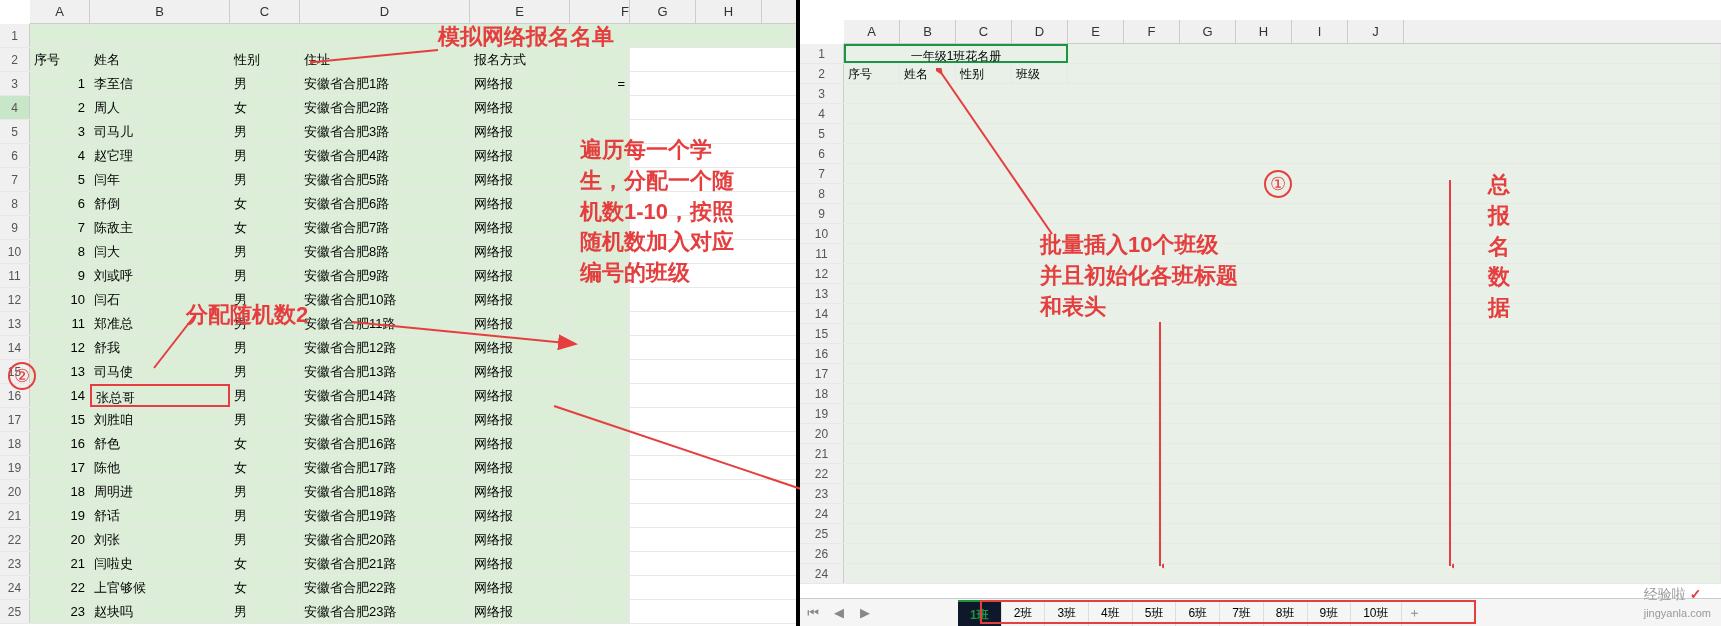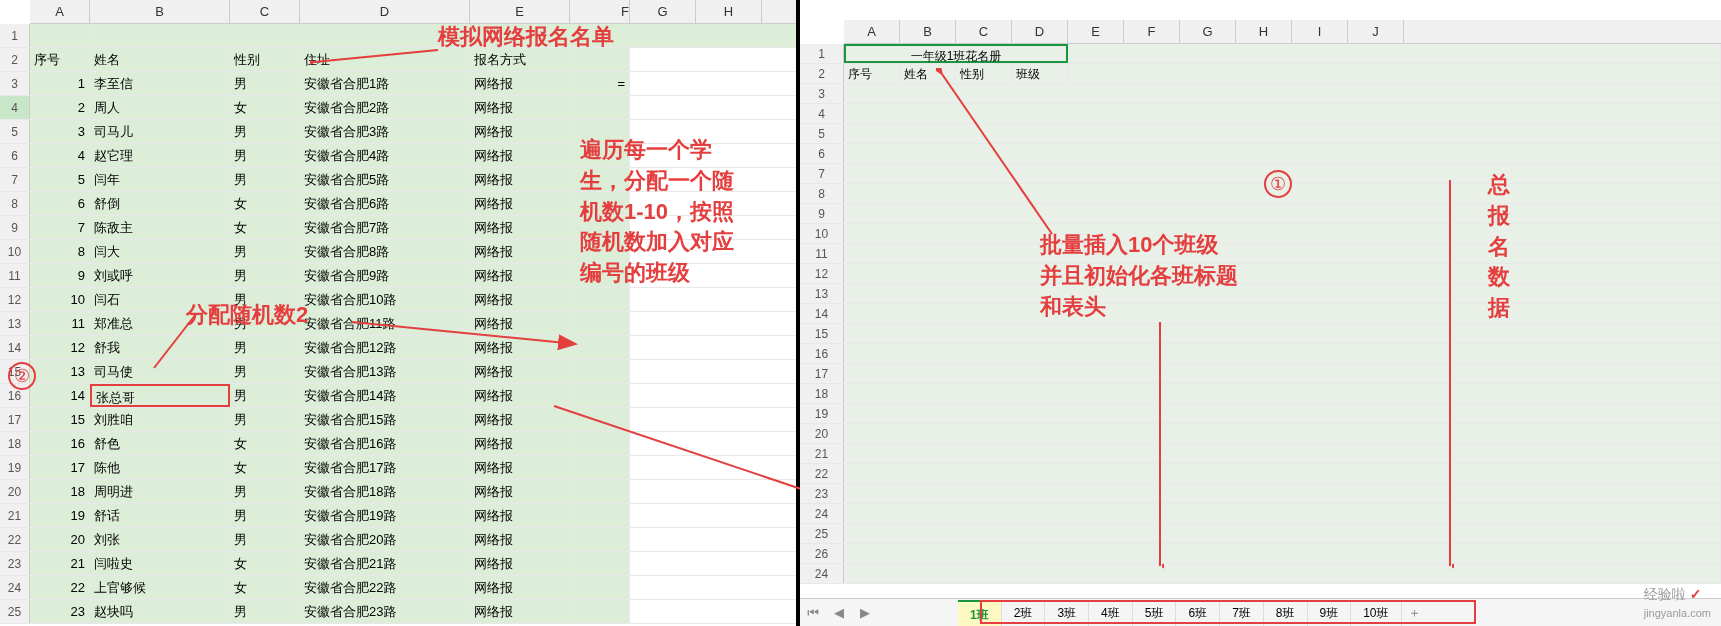--- a/index.html
+++ b/index.html
@@ -43,21 +43,21 @@
   
   .red-text { color: #e53e3e; font-size: 22px; position: absolute; pointer-events: none; line-height: 1.4; font-weight: bold; }
   
   .arrow-line { position: absolute; pointer-events: none; }
   
   .right-title-box { border: 2px solid #1a9641; }
   
   .sheet-tabs { position: absolute; bottom: 0; left: 0; right: 0; height: 28px; display: flex; align-items: center; background: #f5f5f5; border-top: 1px solid #ccc; }
   .nav-btn { width: 26px; height: 26px; text-align: center; line-height: 26px; color: #888; cursor: pointer; }
   .tab { padding: 0 12px; height: 26px; line-height: 26px; border-right: 1px solid #ddd; cursor: pointer; font-size: 12px; }
-  .tab.active { background: #fef9c3; color: #1a9641; font-weight: bold; border-top: 2px solid #1a9641; }
+  .tab.active { background: #0f172a; color: #1a9641; font-weight: bold; border-top: 2px solid #1a9641; }
   
   .right-rows .row { height: 20px; }
   .right-rows .row .cell { line-height: 20px; background: #e8f0e8; }
   .right-rows .row .rn { line-height: 20px; }
   
   .cell-num { text-align: right; }
   
   .red-circle { border: 2px solid #e53e3e; border-radius: 50%; width: 28px; height: 28px; display: inline-flex; align-items: center; justify-content: center; color: #e53e3e; font-size: 18px; position: absolute; }
   
   .red-box { border: 2px solid #e53e3e; }

